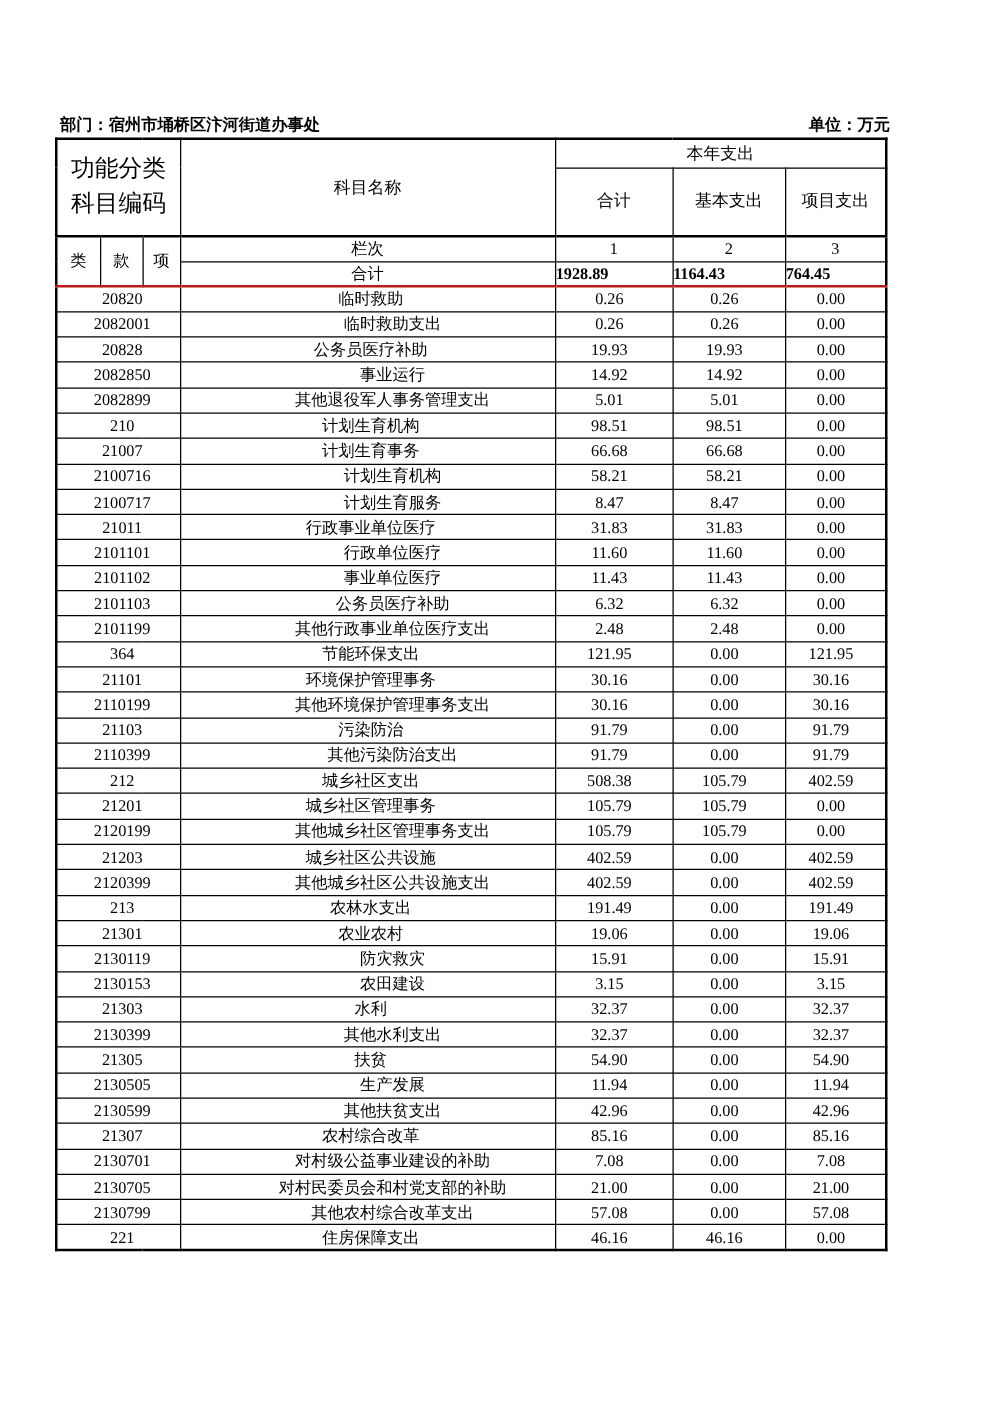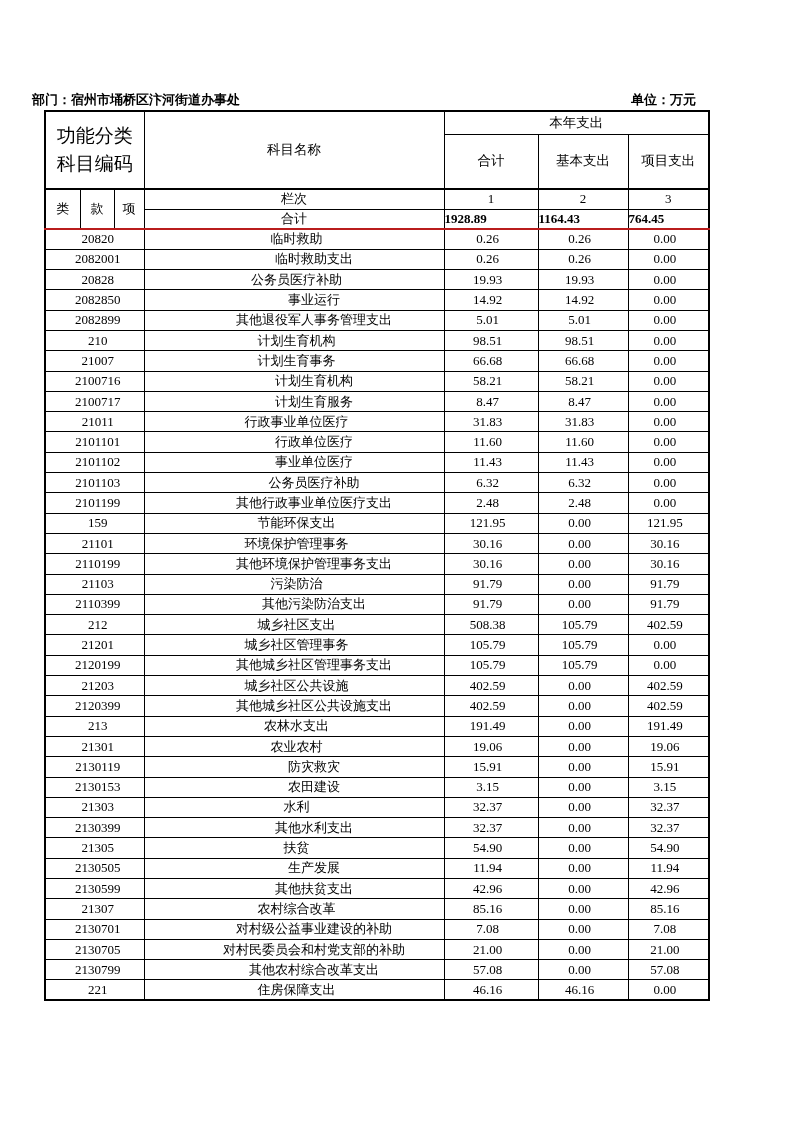--- a/index.html
+++ b/index.html
@@ -9,21 +9,21 @@
     font-family:"Liberation Serif","DejaVu Serif",serif;
     color:#000;
   }
   .sheet { position:relative; width:793px; height:1122px; background:#fff; overflow:hidden; }
 
   .form-tag {
     position:absolute; top:71px; left:44px; width:664px;
     text-align:right; font-size:13px; letter-spacing:0.5px;
   }
   .meta-line {
-    position:absolute; top:91px; left:32px; width:664px;
+    position:absolute; top:91px; left:48px; width:664px;
     display:flex; justify-content:space-between;
     font-size:13px; font-weight:bold;
   }
   .meta-line .unit { font-weight:bold; }
 
   table.budget {
     position:absolute; left:44px; top:110px; width:664px;
     border-collapse:collapse; table-layout:fixed;
     border:2px solid #000;
   }
@@ -192,21 +192,21 @@
       <td class="c-num">0.00</td>
     </tr>
         <tr class="data-row">
       <td colspan="3" class="c-code">2101199</td>
       <td class="c-name indent">其他行政事业单位医疗支出</td>
       <td class="c-num">2.48</td>
       <td class="c-num">2.48</td>
       <td class="c-num">0.00</td>
     </tr>
         <tr class="data-row">
-      <td colspan="3" class="c-code">159</td>
+      <td colspan="3" class="c-code">364</td>
       <td class="c-name">节能环保支出</td>
       <td class="c-num">121.95</td>
       <td class="c-num">0.00</td>
       <td class="c-num">121.95</td>
     </tr>
         <tr class="data-row">
       <td colspan="3" class="c-code">21101</td>
       <td class="c-name">环境保护管理事务</td>
       <td class="c-num">30.16</td>
       <td class="c-num">0.00</td>

